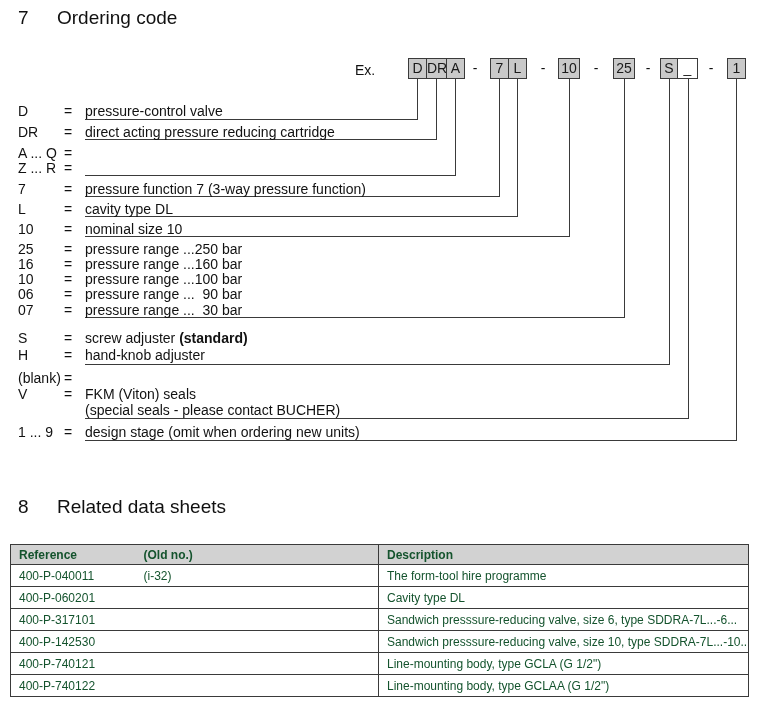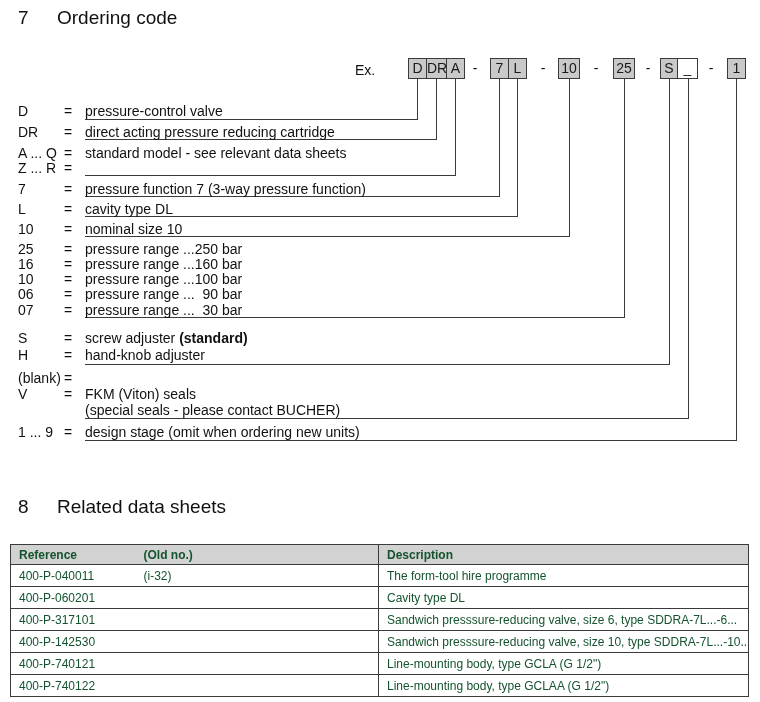--- a/index.html
+++ b/index.html
@@ -72,21 +72,21 @@
   <div class="conn" style="left:85px;top:79px;width:414px;height:117px"></div>
   <div class="conn" style="left:85px;top:79px;width:432px;height:137px"></div>
   <div class="conn" style="left:85px;top:79px;width:484px;height:157px"></div>
   <div class="conn" style="left:85px;top:79px;width:539px;height:238px"></div>
   <div class="conn" style="left:85px;top:79px;width:584px;height:285px"></div>
   <div class="conn" style="left:85px;top:79px;width:603px;height:339px"></div>
   <div class="conn" style="left:85px;top:79px;width:651px;height:361px"></div>
 
   <div class="lrow" style="top:103px"><span class="lcode">D</span><span class="leq">=</span><span class="ldesc"><span>pressure-control valve</span><b></b></span></div>
   <div class="lrow" style="top:124px"><span class="lcode">DR</span><span class="leq">=</span><span class="ldesc"><span>direct acting pressure reducing cartridge</span><b></b></span></div>
-  <div class="lrow" style="top:145px"><span class="lcode">A ... Q</span><span class="leq">=</span><span class="ldesc"><span>standard model - see relevant data sheets</span><b></b></span></div>
+  <div class="lrow" style="top:145px"><span class="lcode">A ... Q</span><span class="leq">=</span></div>
   <div class="lrow" style="top:160px"><span class="lcode">Z ... R</span><span class="leq">=</span></div>
   <div class="lrow" style="top:181px"><span class="lcode">7</span><span class="leq">=</span><span class="ldesc"><span>pressure function 7 (3-way pressure function)</span><b></b></span></div>
   <div class="lrow" style="top:201px"><span class="lcode">L</span><span class="leq">=</span><span class="ldesc"><span>cavity type DL</span><b></b></span></div>
   <div class="lrow" style="top:221px"><span class="lcode">10</span><span class="leq">=</span><span class="ldesc"><span>nominal size 10</span><b></b></span></div>
   <div class="lrow" style="top:241px"><span class="lcode">25</span><span class="leq">=</span><span class="ldesc"><span>pressure range ...250 bar</span><b></b></span></div>
   <div class="lrow" style="top:256px"><span class="lcode">16</span><span class="leq">=</span><span class="ldesc"><span>pressure range ...160 bar</span><b></b></span></div>
   <div class="lrow" style="top:271px"><span class="lcode">10</span><span class="leq">=</span><span class="ldesc"><span>pressure range ...100 bar</span><b></b></span></div>
   <div class="lrow" style="top:286px"><span class="lcode">06</span><span class="leq">=</span><span class="ldesc"><span>pressure range ...  90 bar</span><b></b></span></div>
   <div class="lrow" style="top:302px"><span class="lcode">07</span><span class="leq">=</span><span class="ldesc"><span>pressure range ...  30 bar</span><b></b></span></div>
   <div class="lrow" style="top:330px"><span class="lcode">S</span><span class="leq">=</span><span class="ldesc"><span>screw adjuster </span><b>(standard)</b></span></div>

